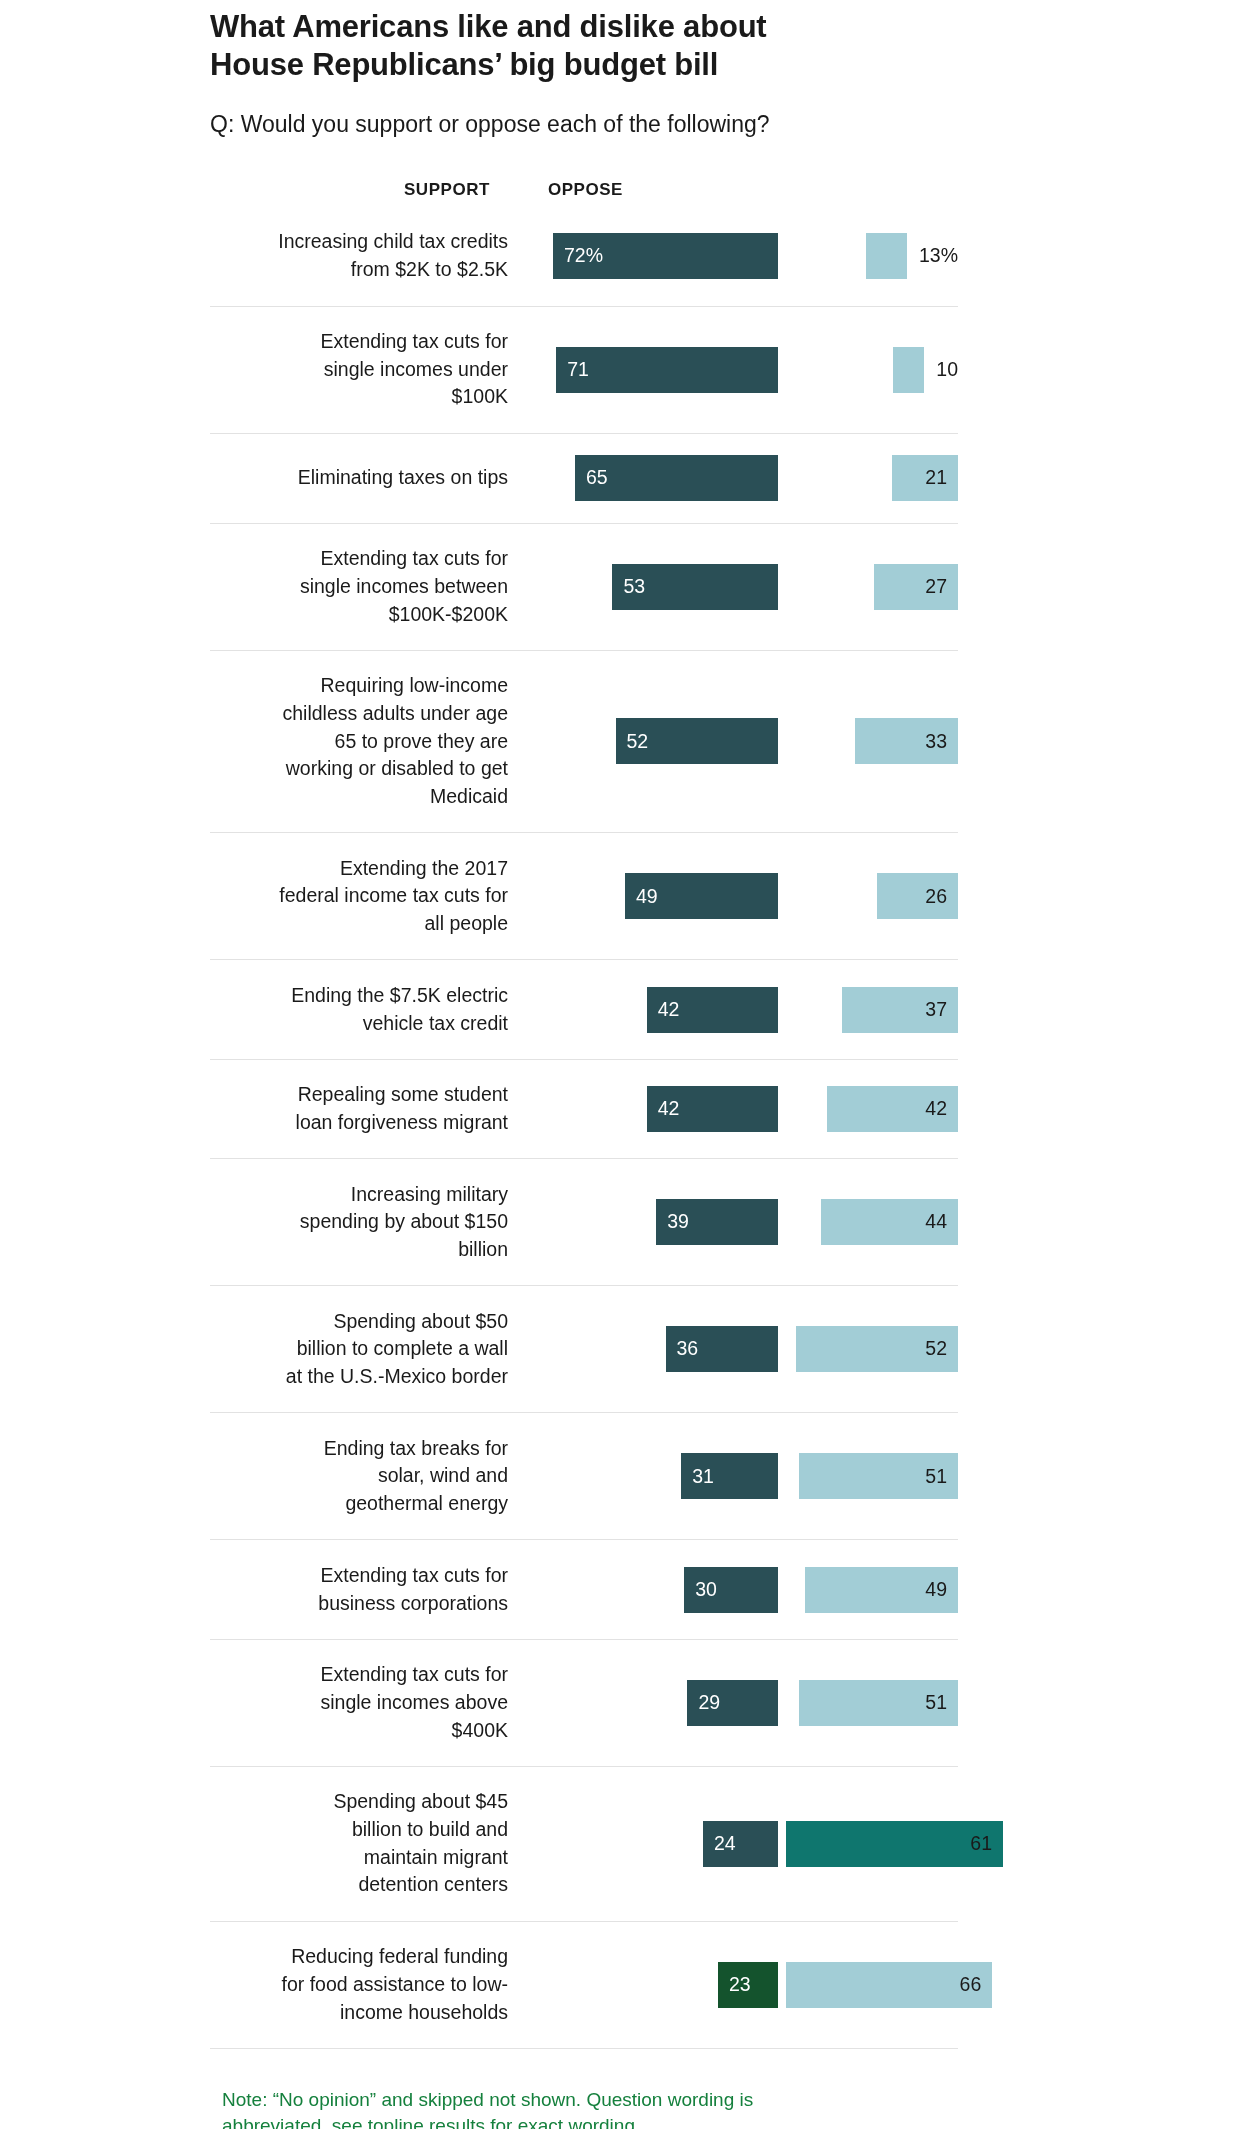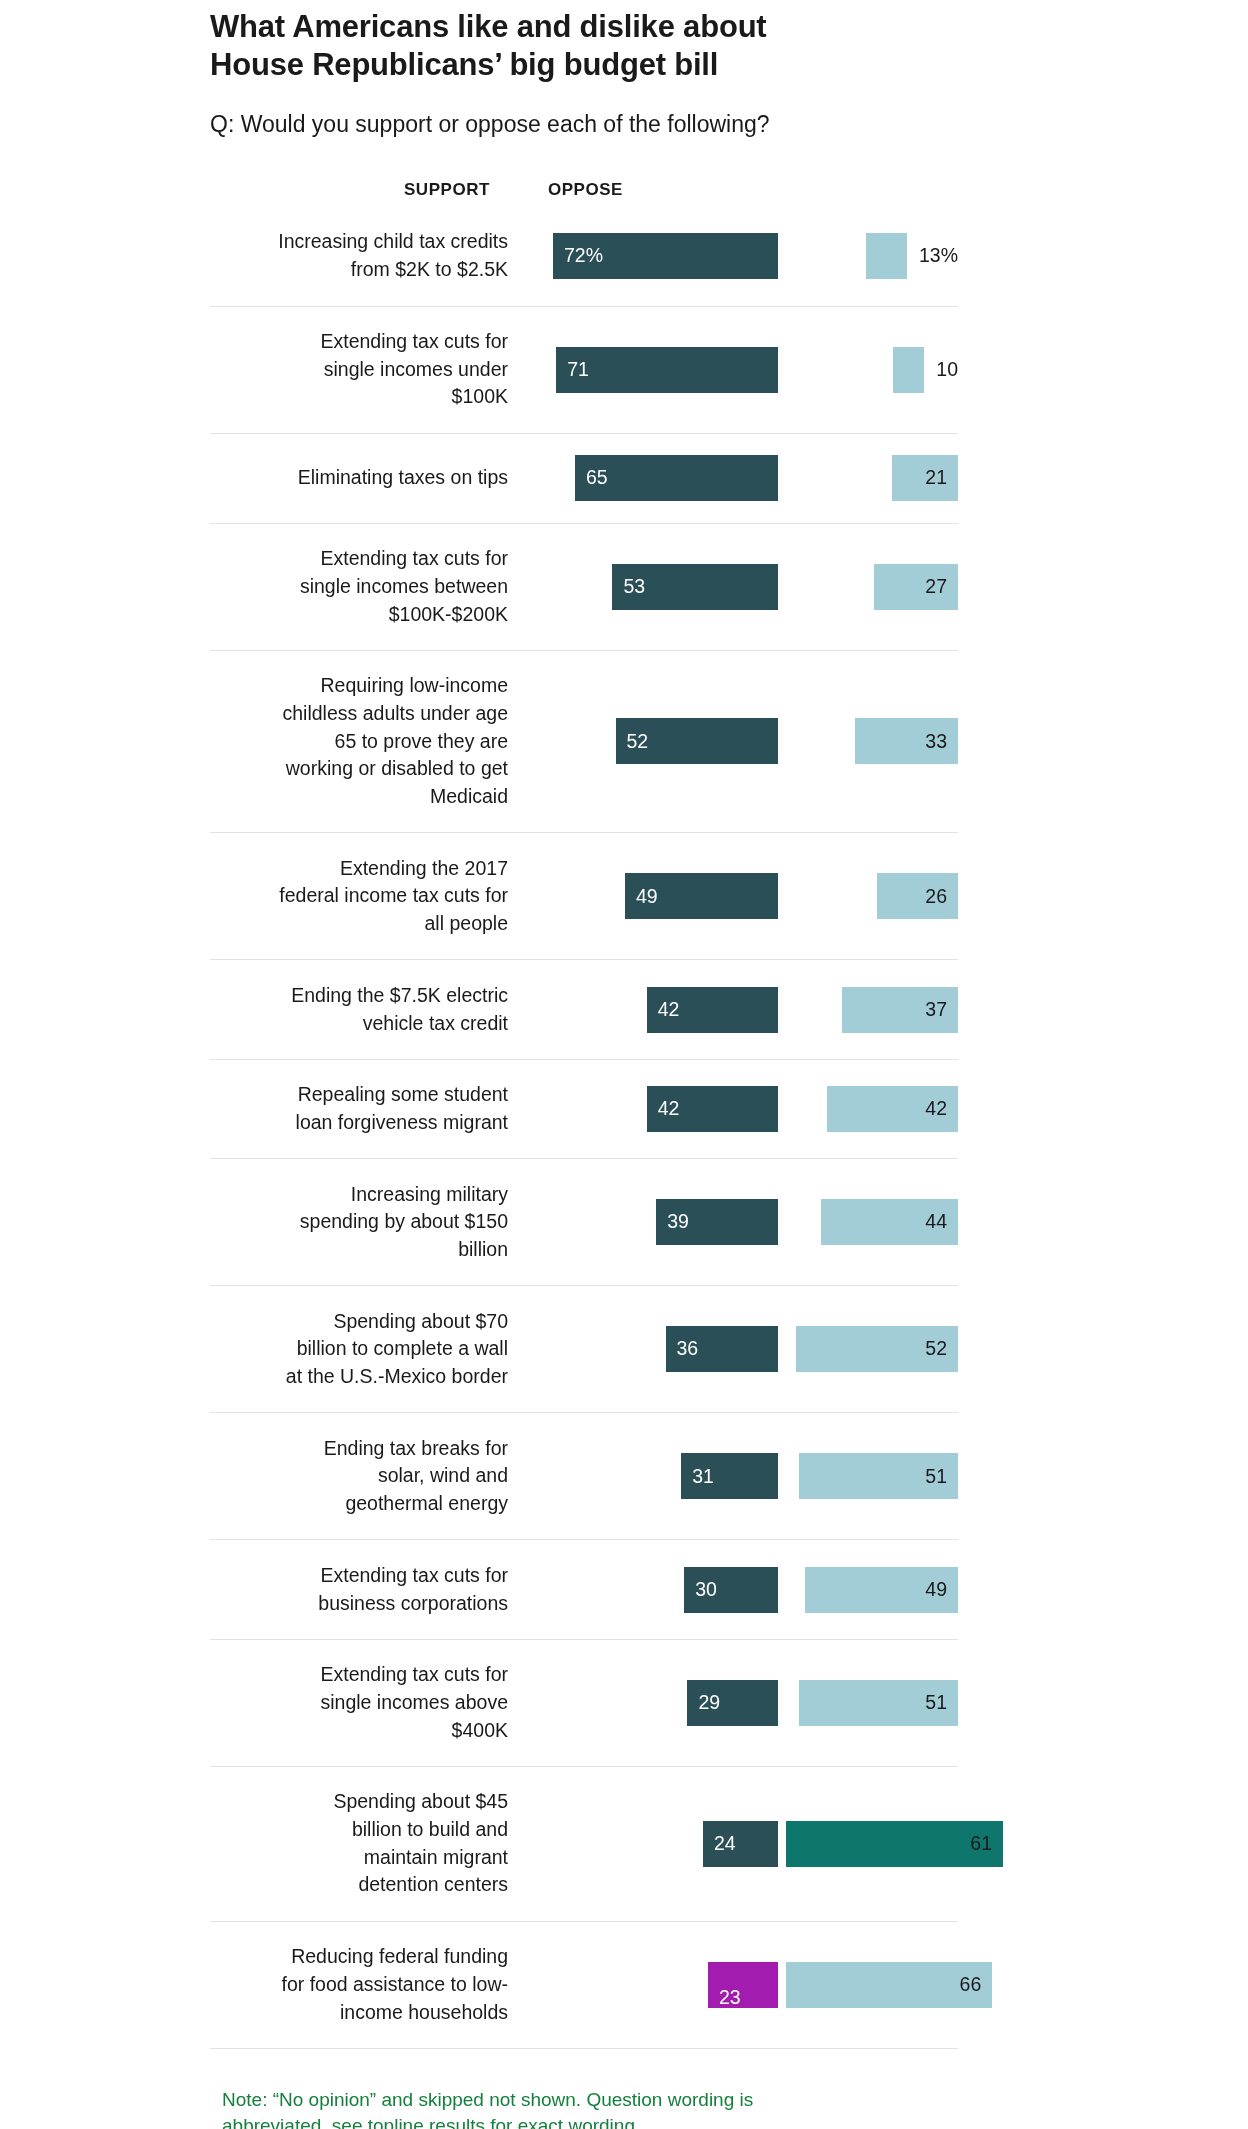--- a/index.html
+++ b/index.html
@@ -357,21 +357,21 @@
               <div class="opposewrap">
                 <div class="bar oppose" style="width: 137.5px; background: rgb(162, 205, 214);">
                   <span class="barval">44</span>
                 </div>
               </div>
             </div>
           </div>
         </div>
         <div class="row" style="height: 127.1px;">
           <div class="rowlabel">
-            <div>Spending about $70</div>
+            <div>Spending about $50</div>
             <div>billion to complete a wall</div>
             <div>at the U.S.-Mexico border</div>
           </div>
           <div class="bars">
             <div class="barline">
               <div class="supportwrap">
                 <div class="bar support" style="width: 112.5px; background: rgb(42, 79, 86);">
                   <span class="barval">36</span>
                 </div>
               </div>
@@ -469,21 +469,21 @@
         </div>
         <div class="row" style="height: 127.1px;">
           <div class="rowlabel">
             <div>Reducing federal funding</div>
             <div>for food assistance to low-</div>
             <div>income households</div>
           </div>
           <div class="bars">
             <div class="barline">
               <div class="supportwrap">
-                <div class="bar support" style="width: 70px; background: #a21caf; align-items: flex-end;">
+                <div class="bar support" style="width: 60px; background: #14532d;">
                   <span class="barval">23</span>
                 </div>
               </div>
               <div class="opposewrap">
                 <div class="bar oppose" style="width: 206.25px; background: rgb(162, 205, 214);">
                   <span class="barval">66</span>
                 </div>
               </div>
             </div>
           </div>

